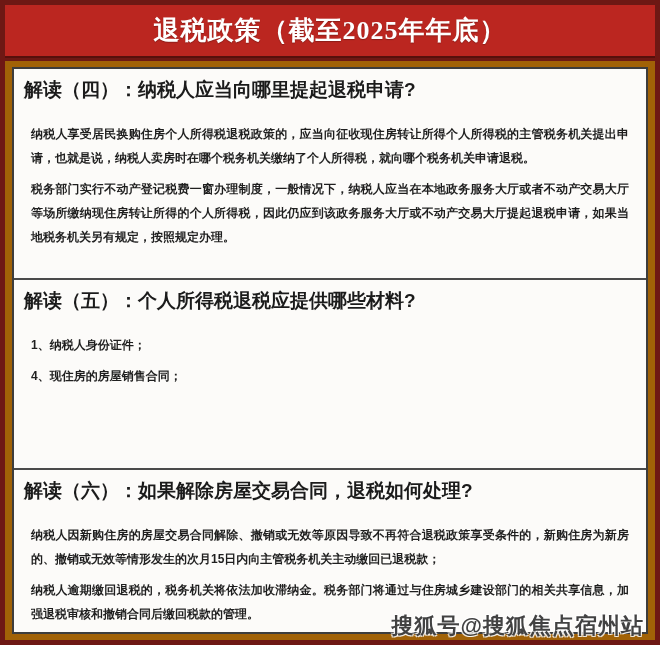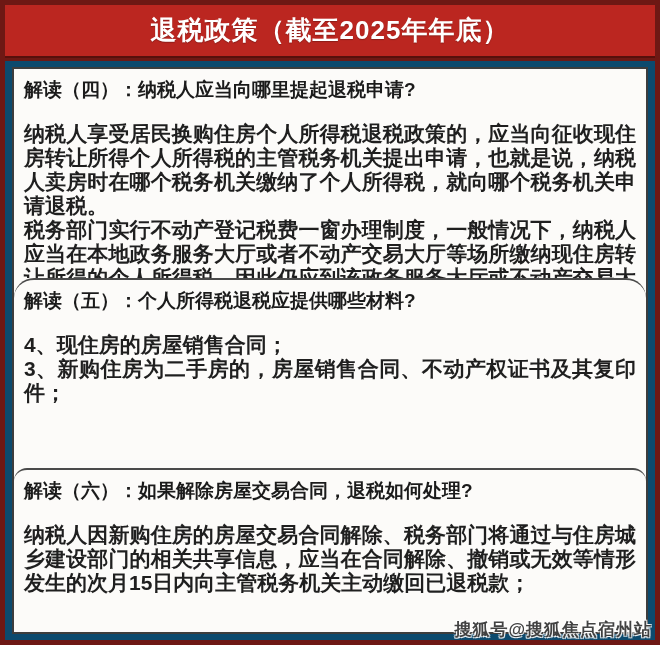--- a/index.html
+++ b/index.html
@@ -14,75 +14,76 @@
     background: #6e1814;
     box-sizing: border-box;
   }
   .banner {
     position: absolute;
     left: 5px; top: 5px; right: 5px; height: 53px;
     background: #bb2620;
     display: flex; align-items: center; justify-content: center;
     border-bottom: 2px solid #57100c;
     box-sizing: border-box;
+    font-family: Liberation Serif, serif;
   }
   .banner-title {
     color: #ffffff;
     font-size: 26px;
     font-weight: 700;
     letter-spacing: 1px;
     white-space: nowrap;
     text-shadow: 0 1px 1px rgba(0,0,0,0.25);
   }
   .paper {
     position: absolute;
     left: 5px; right: 5px; top: 61px; bottom: 5px;
-    background: #0c4a6e;
+    background: #a16207;
     text-decoration: underline;
   }
   .policy-table {
     position: absolute;
     left: 7px; right: 7px; top: 6px; bottom: 6px;
     border: 2px solid #3d3d3d;
     box-sizing: border-box;
     display: flex;
     flex-direction: column;
     background: #fcfbf9;
   }
   .section {
     box-sizing: border-box;
     padding: 9px 10px 0 10px;
     overflow: hidden;
   }
   .section + .section {
     border-top: 2px solid #4a4a4a;
   }
   .sec-4 { flex: 0 0 209px; }
-  .sec-5 { flex: 0 0 190px; border-radius: 20px; }
-  .sec-6 { flex: 1 1 auto; border-radius: 13px; }
+  .sec-5 { flex: 0 0 190px; }
+  .sec-6 { flex: 1 1 auto; }
   .section-header {
     font-size: 19px;
     font-weight: 700;
     color: #1b1b1b;
     line-height: 24px;
     margin: 0 0 20px 0;
     white-space: nowrap;
   }
   .section p {
-    font-size: 21px;
+    font-size: 12px;
     font-weight: 700;
     color: #1f1f1f;
     line-height: 24px;
-    margin: 0;
+    margin: 7px;
     text-align: justify;
   }
   .watermark {
     position: absolute;
-    right: 8px; bottom: 4px;
-    font-size: 17px;
+    right: 16px; bottom: 4px;
+    font-size: 22px;
     font-weight: 700;
     letter-spacing: 1px;
     color: rgba(45,45,45,0.9);
     white-space: nowrap;
     text-shadow:
       1px 1px 0 rgba(255,255,255,0.8),
      -1px -1px 0 rgba(255,255,255,0.8),
       1px -1px 0 rgba(255,255,255,0.8),
      -1px 1px 0 rgba(255,255,255,0.8);
   }
@@ -100,27 +101,28 @@
     <div class="policy-table">
 
       <div class="section sec-4">
         <h2 class="section-header">解读（四）：纳税人应当向哪里提起退税申请?</h2>
         <p>纳税人享受居民换购住房个人所得税退税政策的，应当向征收现住房转让所得个人所得税的主管税务机关提出申请，也就是说，纳税人卖房时在哪个税务机关缴纳了个人所得税，就向哪个税务机关申请退税。</p>
         <p>税务部门实行不动产登记税费一窗办理制度，一般情况下，纳税人应当在本地政务服务大厅或者不动产交易大厅等场所缴纳现住房转让所得的个人所得税，因此仍应到该政务服务大厅或不动产交易大厅提起退税申请，如果当地税务机关另有规定，按照规定办理。</p>
       </div>
 
       <div class="section sec-5">
         <h2 class="section-header">解读（五）：个人所得税退税应提供哪些材料?</h2>
+        <p>1、纳税人身份证件；</p>
         <p>4、现住房的房屋销售合同；</p>
-        <p>3、新购住房为二手房的，房屋销售合同、不动产权证书及其复印件；</p>
       </div>
 
       <div class="section sec-6">
         <h2 class="section-header">解读（六）：如果解除房屋交易合同，退税如何处理?</h2>
-        <p>纳税人因新购住房的房屋交易合同解除、税务部门将通过与住房城乡建设部门的相关共享信息，应当在合同解除、撤销或无效等情形发生的次月15日内向主管税务机关主动缴回已退税款；</p>
+        <p>纳税人因新购住房的房屋交易合同解除、撤销或无效等原因导致不再符合退税政策享受条件的，新购住房为新房的、撤销或无效等情形发生的次月15日内向主管税务机关主动缴回已退税款；</p>
+        <p>纳税人逾期缴回退税的，税务机关将依法加收滞纳金。税务部门将通过与住房城乡建设部门的相关共享信息，加强退税审核和撤销合同后缴回税款的管理。</p>
       </div>
 
     </div>
   </div>
 
   <div class="watermark">搜狐号@搜狐焦点宿州站</div>
 
 </div>
 
 </body></html>

